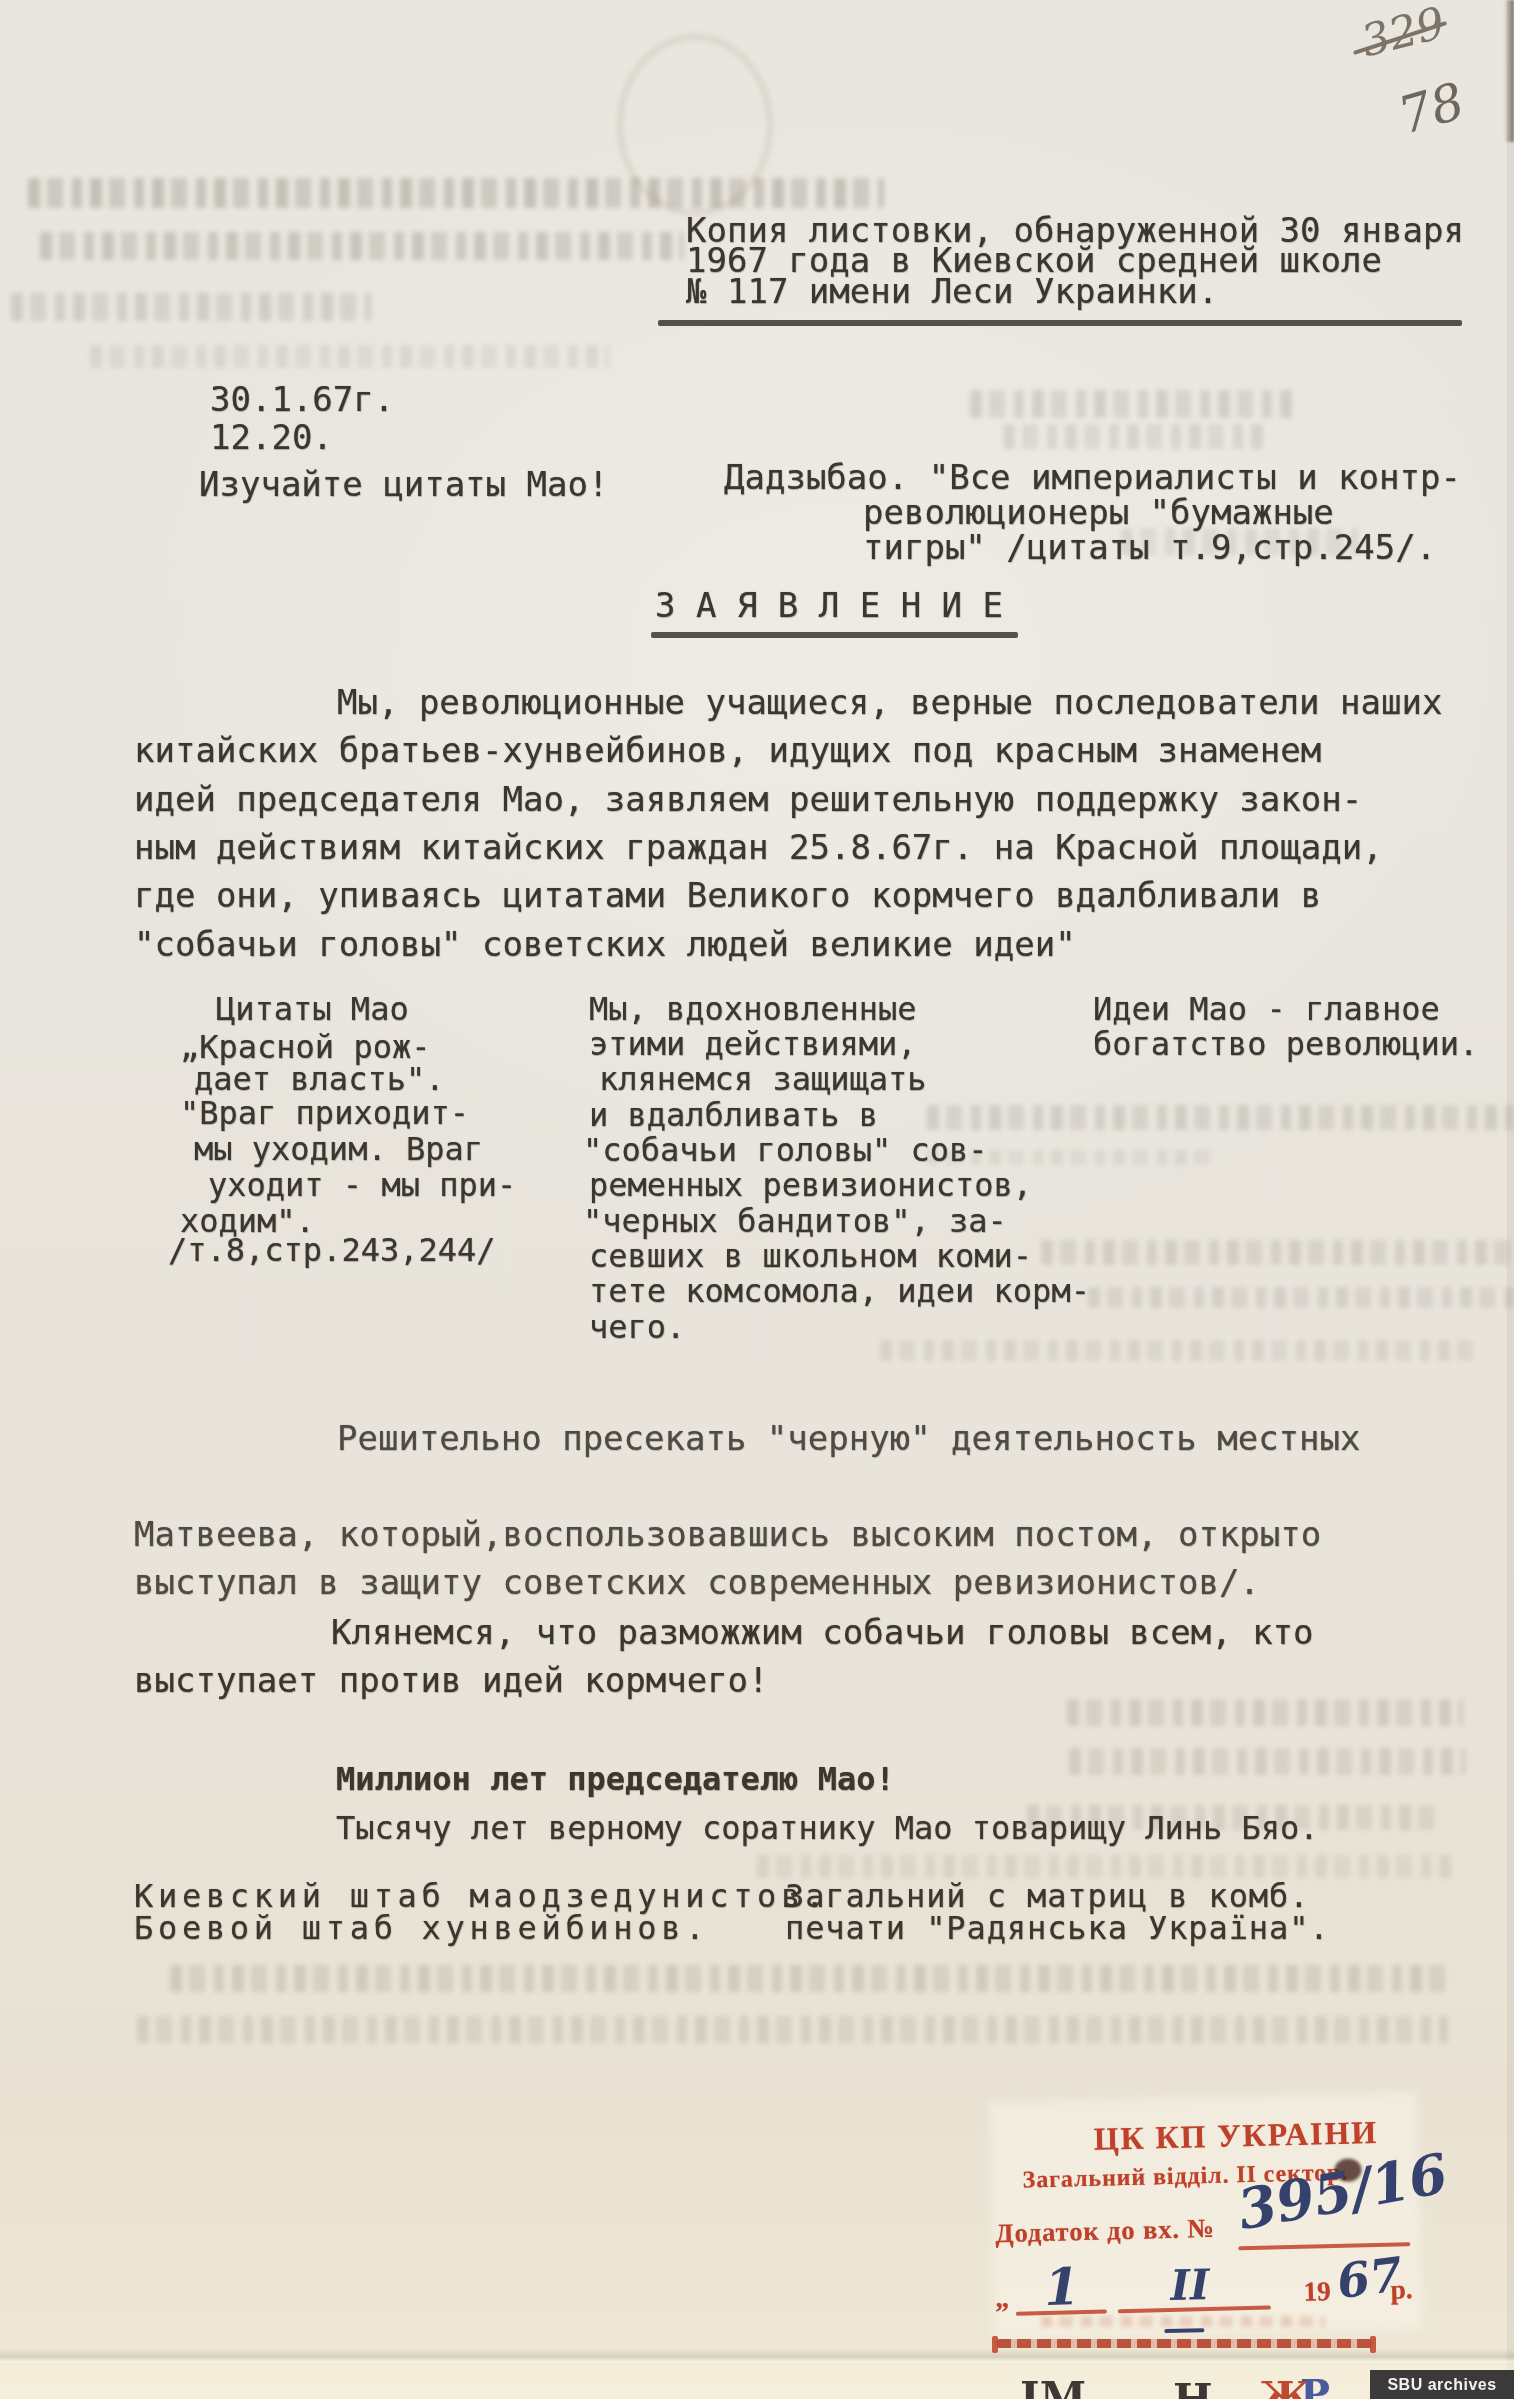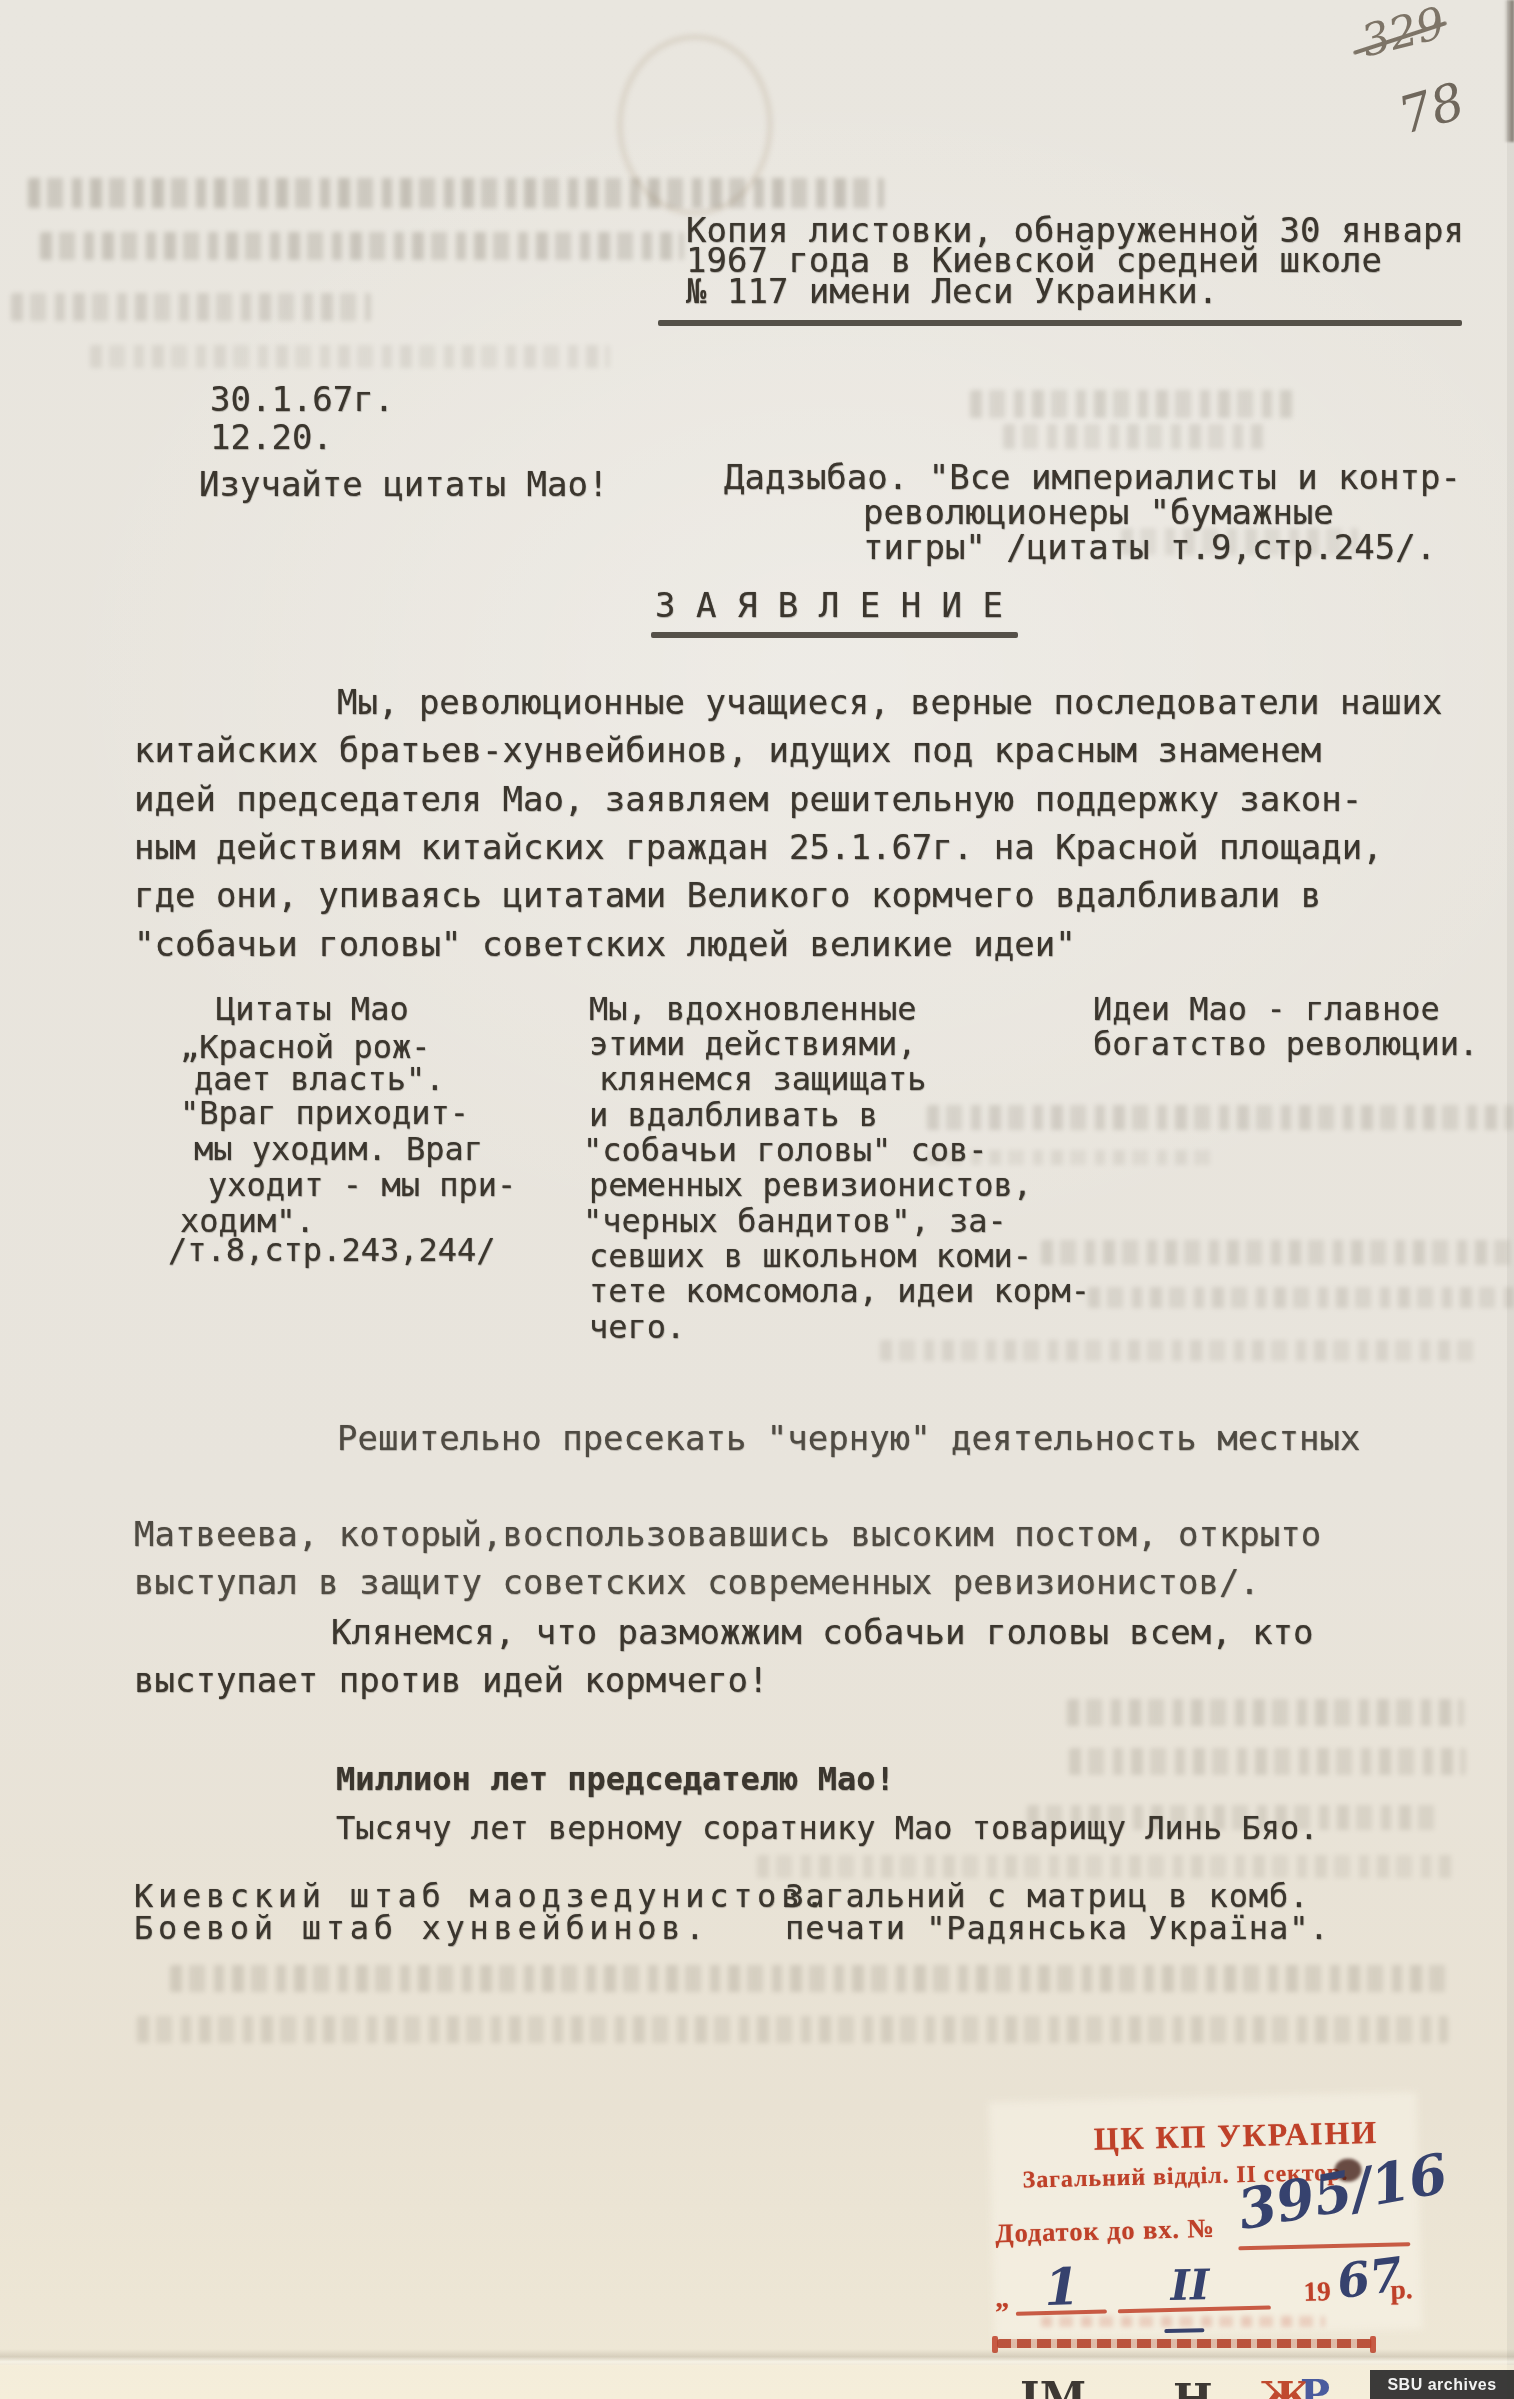--- a/index.html
+++ b/index.html
@@ -98,21 +98,21 @@
   <div class="tw" style="left:724px;top:459px;">Дадзыбао. "Все империалисты и контр-</div>
   <div class="tw" style="left:863px;top:494px;">революционеры "бумажные</div>
   <div class="tw" style="left:863px;top:529px;">тигры" /цитаты т.9,стр.245/.</div>
 
   <div class="tw" style="left:655px;top:587px;">З А Я В Л Е Н И Е</div>
   <div class="rule" style="left:651px;top:632px;width:367px;height:5.7px;"></div>
 
   <div class="tw" style="left:337px;top:684px;">Мы, революционные учащиеся, верные последователи наших</div>
   <div class="tw" style="left:134px;top:732px;">китайских братьев-хунвейбинов, идущих под красным знаменем</div>
   <div class="tw" style="left:134px;top:781px;">идей председателя Мао, заявляем решительную поддержку закон-</div>
-  <div class="tw" style="left:134px;top:829px;">ным действиям китайских граждан 25.1.67г. на Красной площади,</div>
+  <div class="tw" style="left:134px;top:829px;">ным действиям китайских граждан 25.8.67г. на Красной площади,</div>
   <div class="tw" style="left:134px;top:877px;">где они, упиваясь цитатами Великого кормчего вдалбливали в</div>
   <div class="tw" style="left:134px;top:926px;">"собачьи головы" советских людей великие идеи"</div>
 
   <div class="tw small" style="left:216px;top:992px;">Цитаты Мао</div>
   <div class="tw small" style="left:180px;top:1030px;">„Красной рож-</div>
   <div class="tw small" style="left:194px;top:1062px;">дает власть".</div>
   <div class="tw small" style="left:180px;top:1096px;">"Враг приходит-</div>
   <div class="tw small" style="left:194px;top:1132px;">мы уходим. Враг</div>
   <div class="tw small" style="left:208px;top:1168px;">уходит - мы при-</div>
   <div class="tw small" style="left:180px;top:1204px;">ходим".</div>

